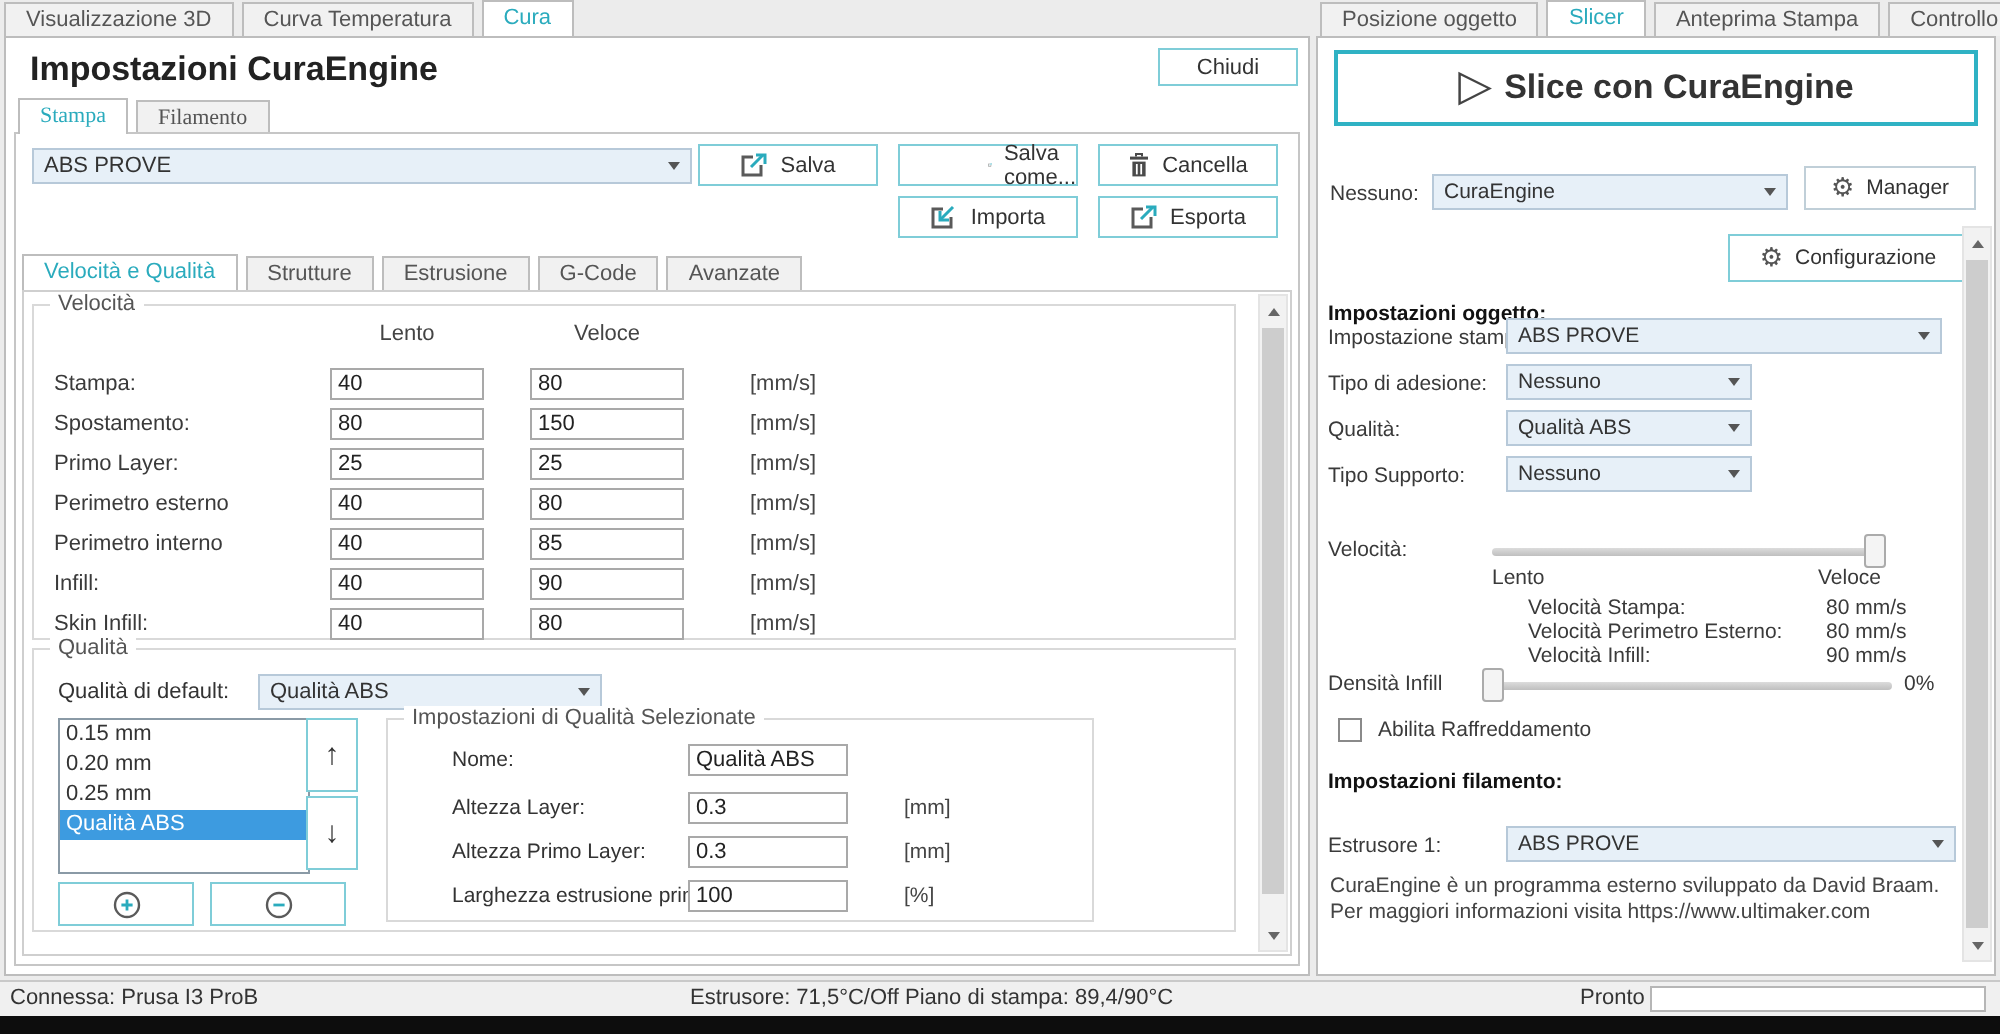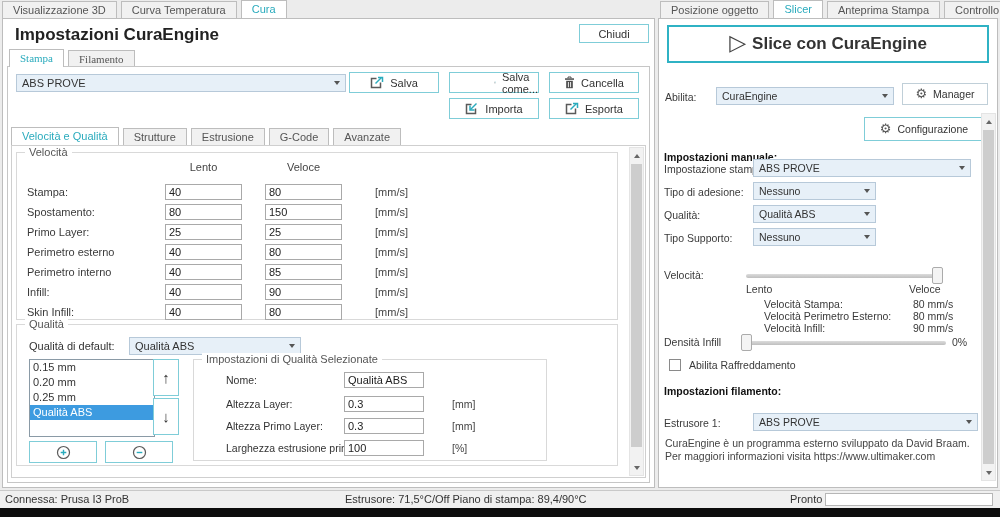--- a/index.html
+++ b/index.html
@@ -316,35 +316,35 @@
     <div class="tab">Controllo manuale</div>
 
   </div>
 
   <div class="right-panel rp">
     <div class="btn slice-btn">
       <span class="play">▷</span>
       <span class="cap">Slice con CuraEngine</span>
     </div>
 
-    <span class="lbl" style="left:6px;top:72px">Abilita:</span>
+    <span class="lbl" style="left:6px;top:72px">Nessuno:</span>
     <div class="dd slicer-dd">
       <span>CuraEngine</span>
       <span class="dd-arrow"></span>
     </div>
     <div class="btn gray b-manager">
       <span class="gear">⚙</span>
       <span>Manager</span>
     </div>
     <div class="btn b-config">
       <span class="gear">⚙</span>
       <span>Configurazione</span>
     </div>
 
-    <span class="lbl bold" style="left:5px;top:132px">Impostazioni manuale:</span>
+    <span class="lbl bold" style="left:5px;top:132px">Impostazioni oggetto:</span>
 
     <span class="lbl" style="left:5px;top:144px">Impostazione stampa:</span>
     <div class="dd ps-dd" style="left:94px;top:140px;width:218px">
       <span>ABS PROVE</span>
       <span class="dd-arrow"></span>
     </div>
     <span class="lbl" style="left:5px;top:167px">Tipo di adesione:</span>
     <div class="dd ps-dd" style="left:94px;top:163px;width:123px">
       <span>Nessuno</span>
       <span class="dd-arrow"></span>

